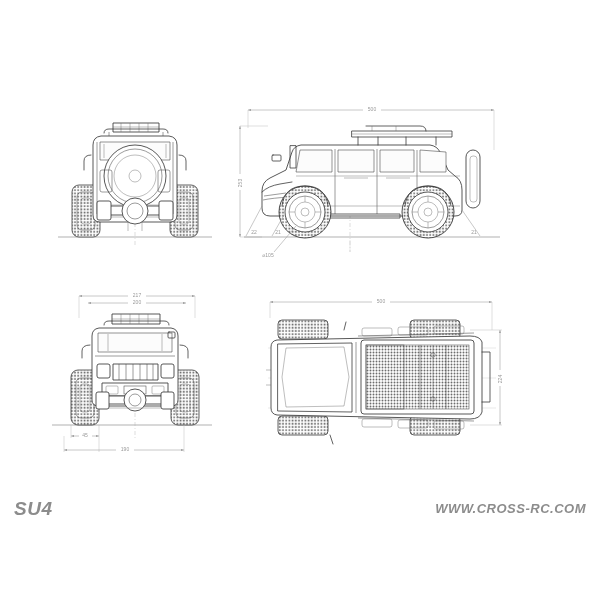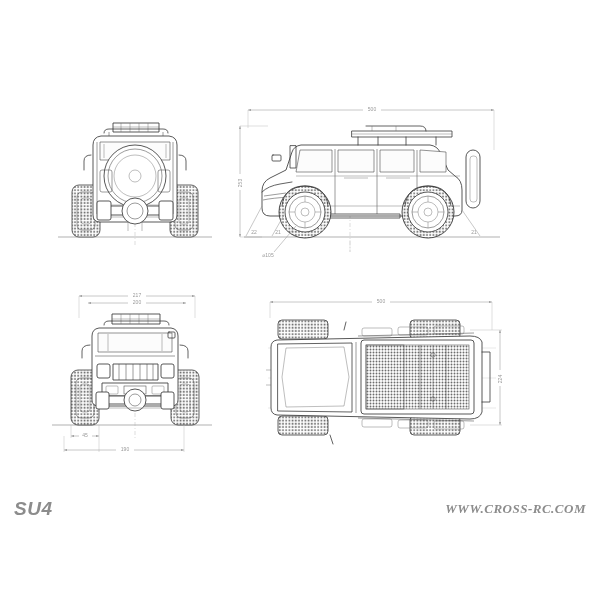--- a/index.html
+++ b/index.html
@@ -38,21 +38,20 @@
   }
   #footer-model {
     left: 14px;
     top: 498px;
     font-size: 19px;
   }
   #footer-url {
     right: 14px;
     top: 501px;
     font-size: 13px;
-    font-family: Liberation Serif, serif;
   }
 </style>
 </head>
 <body>
 
 <div id="sheet">
 
   <svg id="drawing" viewBox="0 0 600 600">
     <defs>
       <marker id="arrL" markerWidth="7" markerHeight="7" refX="6" refY="3" orient="auto">

